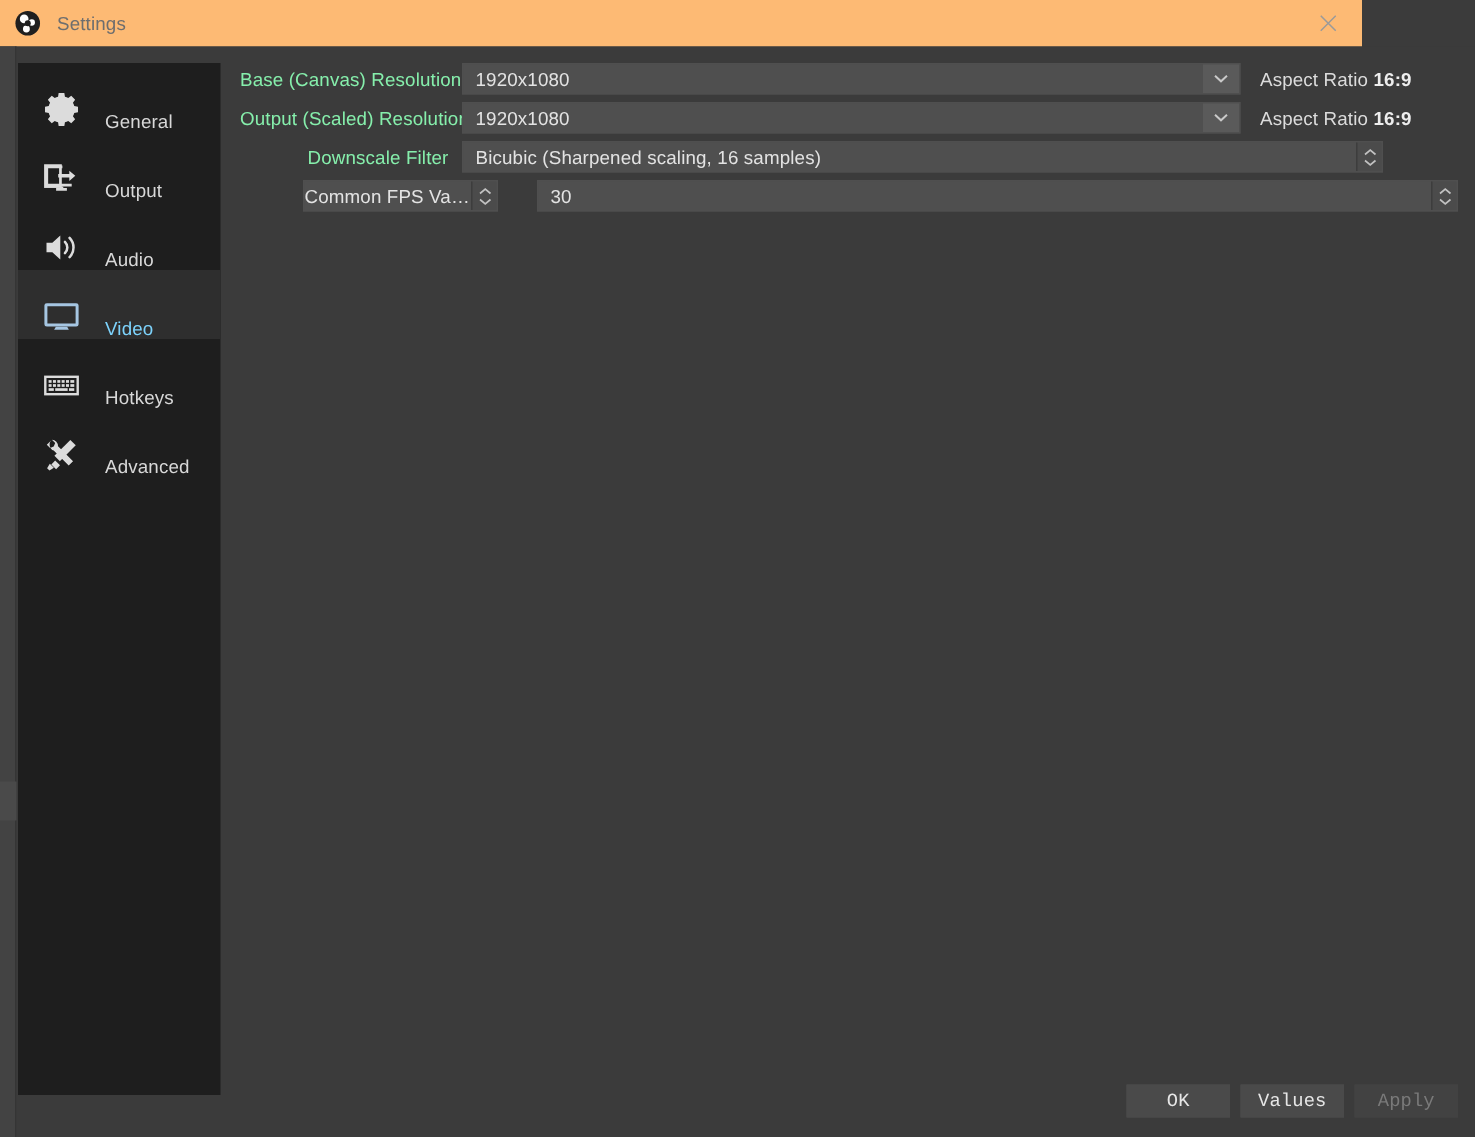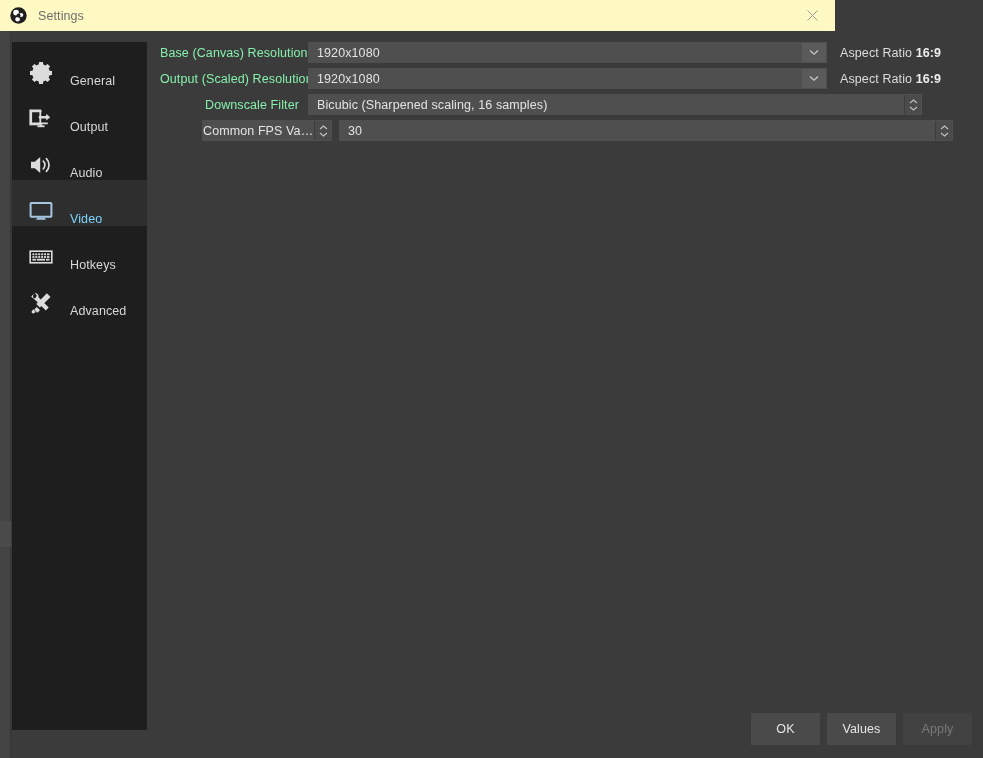--- a/index.html
+++ b/index.html
@@ -6,22 +6,22 @@
   html, body {
     width: 983px; height: 758px;
     background: #3b3b3b;
     font-family: "Liberation Sans", sans-serif;
     overflow: hidden;
   }
 
   
   .titlebar {
     position: absolute; left: 0; top: 0;
-    width: 835px; height: 31px;
-    background: #fef9c3;
+    width: 908px; height: 31px;
+    background: #fdba74;
     display: flex; align-items: center;
   }
   .tb-logo {
     width: 17px; height: 17px; margin-left: 10px;
     flex: 0 0 auto;
   }
   .tb-title {
     margin-left: 11px;
     font-size: 12.5px;
     color: #6e6e6e;
@@ -155,35 +155,35 @@
     color: #dcdcdc;
     white-space: nowrap;
     letter-spacing: .1px;
   }
   .aspect b { font-weight: bold; color: #ededed; }
 
   
   .w-res   { width: 519px; flex: 0 0 519px; }
   .w-wide  { width: 614px; flex: 0 0 614px; }
   .w-fps-combo { width: 130px; flex: 0 0 130px; }
-  .w-fps-val   { width: 614px; flex: 0 0 614px; margin-left: 7px; justify-content: space-between; }
+  .w-fps-val   { width: 614px; flex: 0 0 614px; margin-left: 26px; justify-content: space-between; }
   .fps-combo-text { text-align: center; padding-left: 0; color: #e3e3e3; }
 
   
   .btnbar {
     position: absolute; right: 11px; bottom: 13px;
     display: flex; gap: 7px;
   }
   .btn {
-    width: 69px; height: 32px;
+    width: 69px; height: 22px;
     background: #4a4a4a;
     border: 1px solid #4a4a4a;
     color: #e6e6e6;
     font-size: 12.5px;
-    font-family: Liberation Sans, sans-serif;
+    font-family: Liberation Mono, monospace;
     display: flex; align-items: center; justify-content: center;
     cursor: pointer;
     letter-spacing: .1px;
   }
   .btn.disabled {
     background: #424242;
     border-color: #424242;
     color: #7a7a7a;
     cursor: default;
   }

